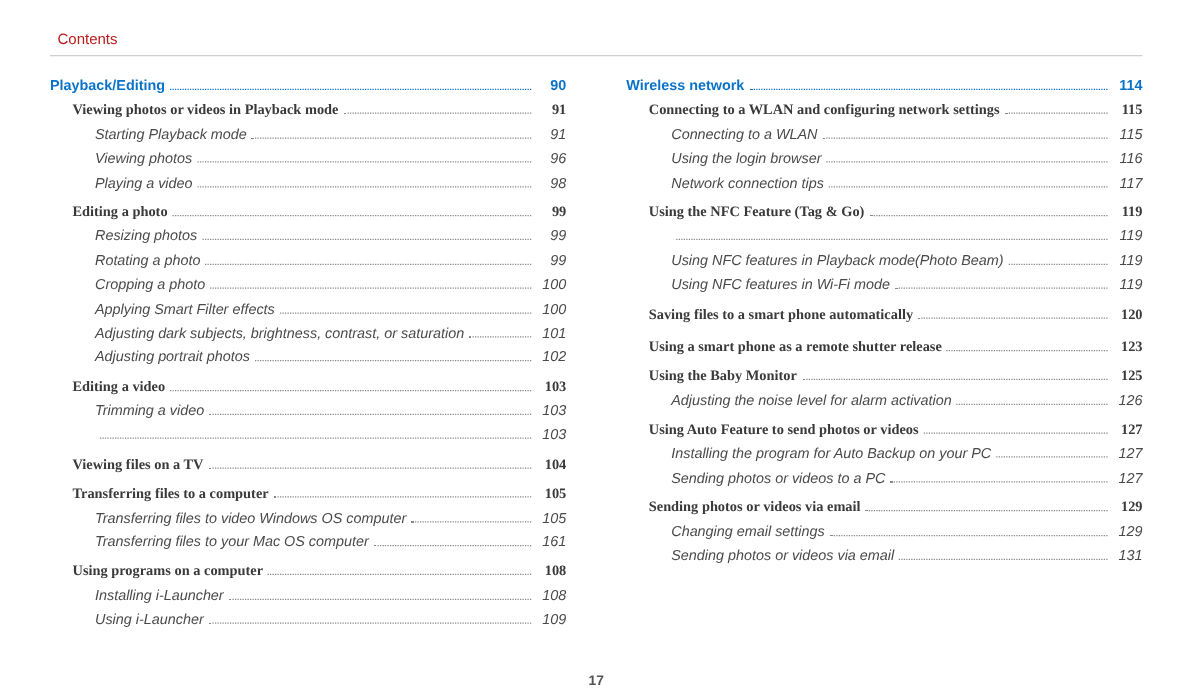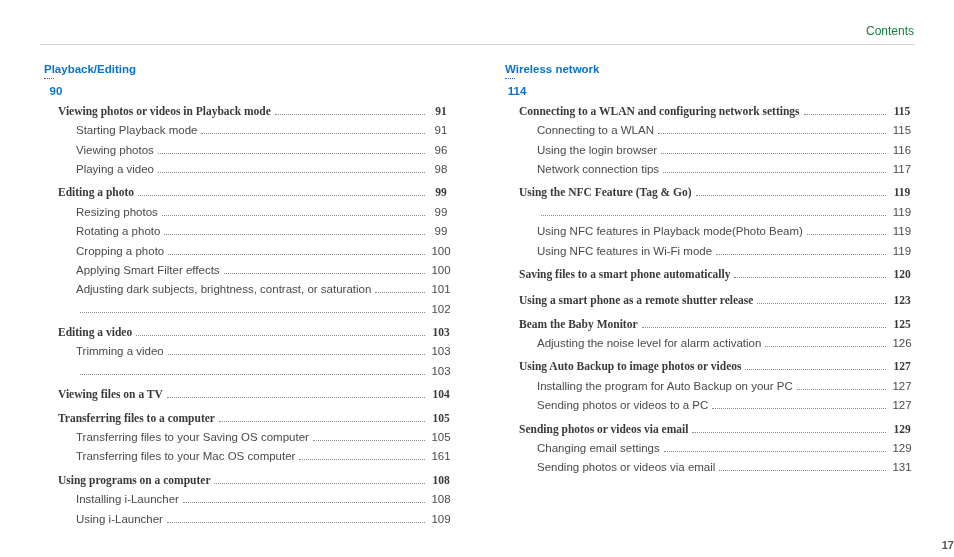--- a/index.html
+++ b/index.html
@@ -12,24 +12,23 @@
     color: #4a4a4a;
     position: relative;
     box-sizing: border-box;
   }
   .page {
     padding: 24px 40px 0 40px;
     box-sizing: border-box;
   }
   .header-label {
     font-size: 12px;
-    color: #15803d;
+    color: #b91c1c;
     margin-bottom: 6px;
     padding-left: 6px;
-    text-align: right;
   }
   .header-rule {
     height: 1px;
     background: #d0d0d0;
     margin-bottom: 14px;
   }
   .columns {
     display: flex;
     gap: 48px;
     font-size: 11.5px;
@@ -38,47 +37,47 @@
   .col {
     flex: 1 1 0;
     min-width: 0;
   }
   .entry {
     display: flex;
     align-items: baseline;
     white-space: nowrap;
     margin: 1px 0;
   }
-  .lvl0 { padding-left: 0; flex-direction: column; }
+  .lvl0 { padding-left: 0; }
   .lvl1 { padding-left: 18px; font-family: Liberation Serif, serif; }
-  .lvl2 { padding-left: 36px; }
+  .lvl2 { padding-left: 36px; font-style: italic; }
   .entry .label { flex: 0 0 auto; }
   .entry .dots {
     flex: 1 1 auto;
     border-bottom: 1px dotted #888;
     margin: 0 4px 3px 4px;
     min-width: 10px;
   }
   .entry .pg {
     flex: 0 0 auto;
-    text-align: center;
+    text-align: right;
     min-width: 24px;
   }
   .bold .label, .bold .pg { font-weight: 600; color: #3a3a3a; }
   .section .label, .section .pg {
     font-weight: 700;
     color: #0a73c9;
   }
   .section .dots { border-bottom-color: #0a73c9; }
   .gap { height: 3px; }
   .page-number {
     position: absolute;
     bottom: 6px;
     left: 0; right: 0;
-    text-align: right;
+    text-align: center;
     font-size: 11px;
     font-weight: 600;
     color: #555;
   }
 </style>
 </head>
 <body>
 
 <div class="page">
   <div class="header-label">Contents</div>
@@ -135,20 +134,21 @@
           <span class="label">Applying Smart Filter effects</span>
           <span class="dots"></span>
           <span class="pg">100</span>
         </div>
         <div class="entry lvl2">
           <span class="label">Adjusting dark subjects, brightness, contrast, or saturation</span>
           <span class="dots"></span>
           <span class="pg">101</span>
         </div>
         <div class="entry lvl2">
+          <span class="label">Adjusting portrait photos</span>
           <span class="dots"></span>
           <span class="pg">102</span>
         </div>
         <div class="gap"></div>
         <div class="entry lvl1 bold">
           <span class="label">Editing a video</span>
           <span class="dots"></span>
           <span class="pg">103</span>
         </div>
         <div class="entry lvl2">
@@ -166,21 +166,21 @@
           <span class="dots"></span>
           <span class="pg">104</span>
         </div>
         <div class="gap"></div>
         <div class="entry lvl1 bold">
           <span class="label">Transferring files to a computer</span>
           <span class="dots"></span>
           <span class="pg">105</span>
         </div>
         <div class="entry lvl2">
-          <span class="label">Transferring files to your Saving OS computer</span>
+          <span class="label">Transferring files to video Windows OS computer</span>
           <span class="dots"></span>
           <span class="pg">105</span>
         </div>
         <div class="entry lvl2">
           <span class="label">Transferring files to your Mac OS computer</span>
           <span class="dots"></span>
           <span class="pg">161</span>
         </div>
         <div class="gap"></div>
         <div class="entry lvl1 bold">
@@ -253,32 +253,32 @@
         </div>
         <div class="gap"></div>
         <div class="gap"></div>
         <div class="entry lvl1 bold">
           <span class="label">Using a smart phone as a remote shutter release</span>
           <span class="dots"></span>
           <span class="pg">123</span>
         </div>
         <div class="gap"></div>
         <div class="entry lvl1 bold">
-          <span class="label">Beam the Baby Monitor</span>
+          <span class="label">Using the Baby Monitor</span>
           <span class="dots"></span>
           <span class="pg">125</span>
         </div>
         <div class="entry lvl2">
           <span class="label">Adjusting the noise level for alarm activation</span>
           <span class="dots"></span>
           <span class="pg">126</span>
         </div>
         <div class="gap"></div>
         <div class="entry lvl1 bold">
-          <span class="label">Using Auto Backup to image photos or videos</span>
+          <span class="label">Using Auto Feature to send photos or videos</span>
           <span class="dots"></span>
           <span class="pg">127</span>
         </div>
         <div class="entry lvl2">
           <span class="label">Installing the program for Auto Backup on your PC</span>
           <span class="dots"></span>
           <span class="pg">127</span>
         </div>
         <div class="entry lvl2">
           <span class="label">Sending photos or videos to a PC</span>

